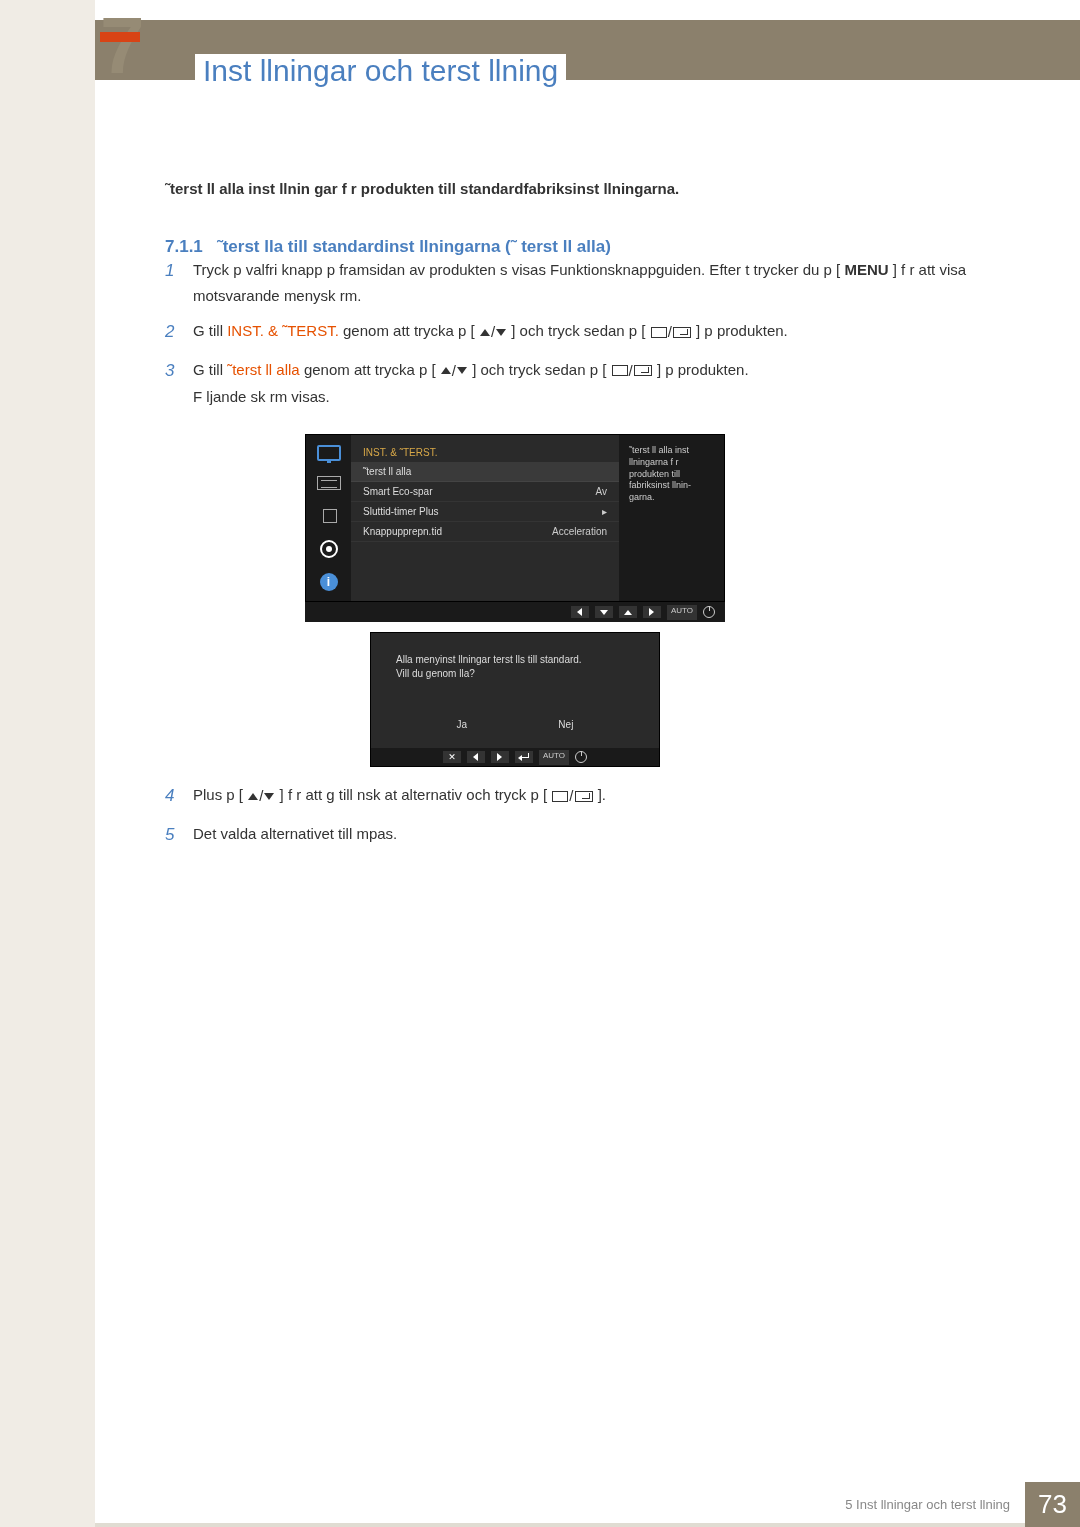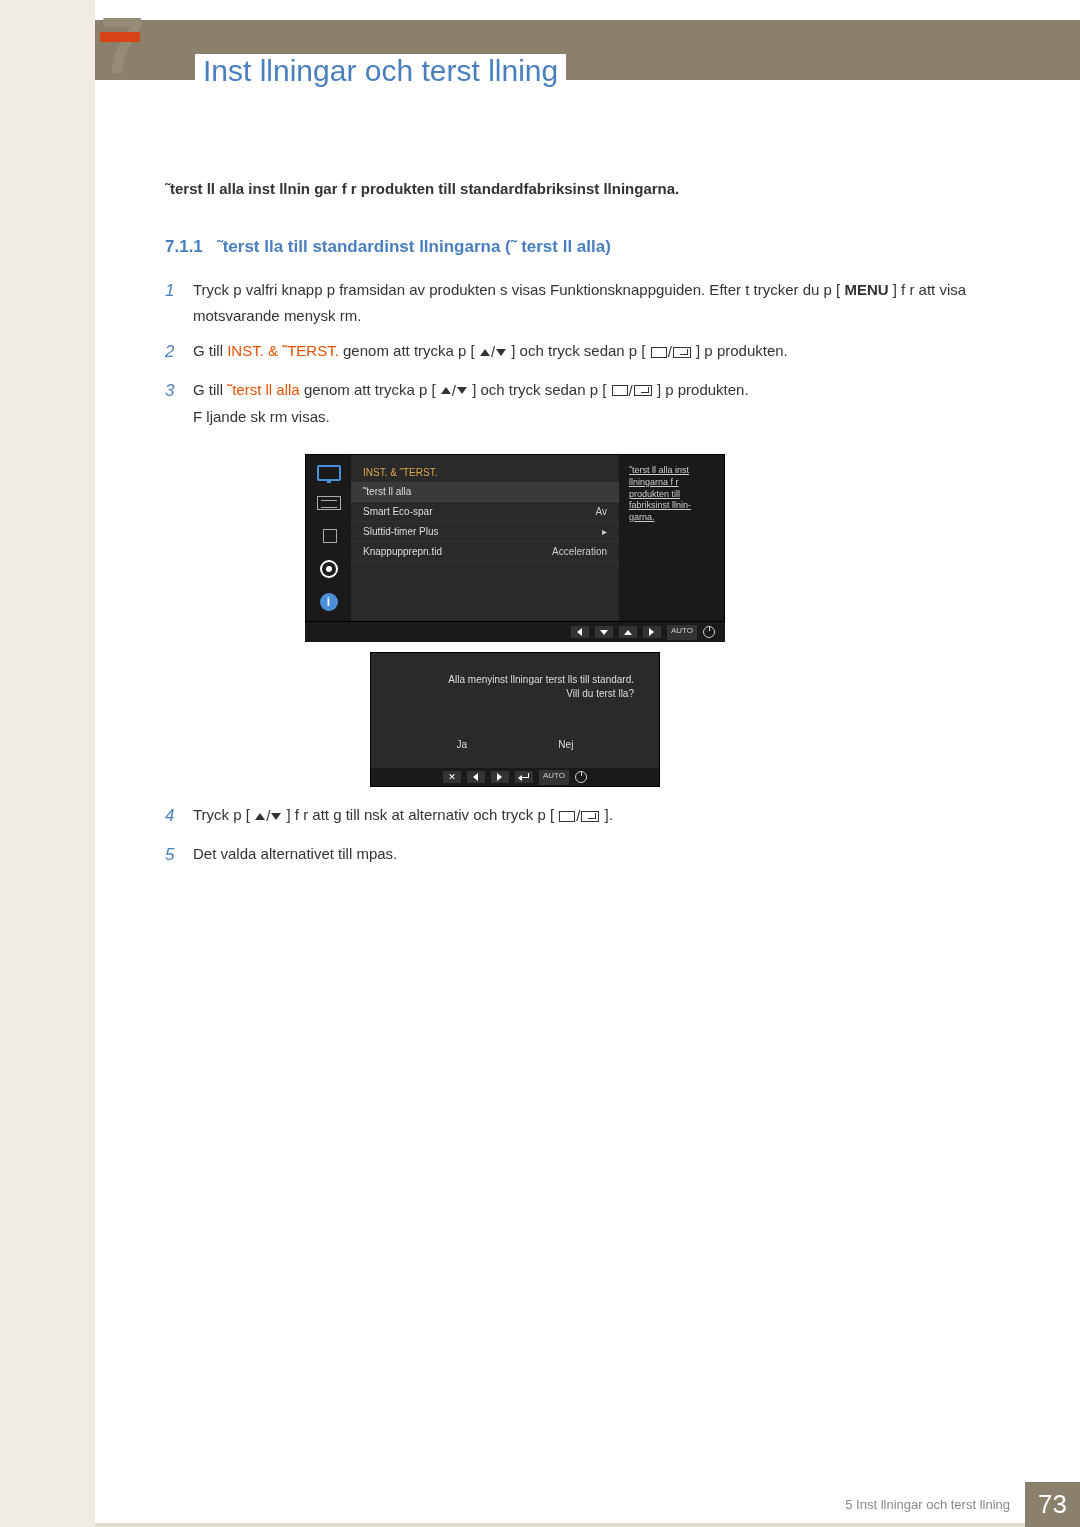--- a/index.html
+++ b/index.html
@@ -66,21 +66,20 @@
   }
   .intro-text {
     font-size: 15px;
     color: #333;
     margin-bottom: 40px;
     font-weight: bold;
   }
   .subsection-heading {
     font-size: 17px;
     color: #4a7fbf;
-    margin-bottom: 20px;
   }
   .step {
     display: flex;
     margin-bottom: 10px;
     font-size: 15px;
     line-height: 1.7;
   }
   .step-num {
     color: #4a7fbf;
     font-style: italic;
@@ -191,21 +190,20 @@
   }
   .osd1-row.selected { background: #3a3a3a; }
   .osd1-val { color: #ccc; }
   .osd1-side {
     width: 105px;
     background: #1a1a1a;
     padding: 10px;
     font-size: 9px;
     color: #ccc;
     line-height: 1.3;
-    text-decoration: underline;
   }
   .osd1-nav {
     background: #1a1a1a;
     height: 20px;
     display: flex;
     justify-content: flex-end;
     align-items: center;
     padding: 0 10px;
     gap: 6px;
   }
@@ -232,21 +230,20 @@
     margin-left: 65px;
     width: 290px;
     background: #2a2a2a;
     border: 1px solid #000;
   }
   .osd2-body {
     padding: 20px 25px;
     color: #ddd;
     font-size: 10px;
     line-height: 1.4;
-    text-align: right;
   }
   .osd2-buttons {
     display: flex;
     justify-content: space-around;
     padding: 18px 40px;
     font-size: 10px;
     color: #ddd;
   }
   .osd2-nav {
     background: #1a1a1a;
@@ -399,21 +396,21 @@
       <div class="nav-btn">
           <div class="tri-r"></div>
         </div>
       <div class="nav-auto">AUTO</div>
       <div class="nav-power"></div>
     </div>
 
     <div class="osd2">
       <div class="osd2-body">
         <div>Alla menyinst llningar  terst lls till standard.</div>
-        <div>Vill du  terst lla?</div>
+        <div>Vill du  genom lla?</div>
       </div>
       <div class="osd2-buttons">
         <span>Ja</span>
         <span>Nej</span>
       </div>
       <div class="osd2-nav">
         <div class="nav-x">✕</div>
         <div class="nav-btn">
             <div class="tri-l"></div>
           </div>
@@ -423,21 +420,21 @@
         <div class="nav-enter"></div>
         <div class="nav-auto">AUTO</div>
         <div class="nav-power"></div>
       </div>
     </div>
   </div>
 
   <div class="step">
     <div class="step-num">4</div>
     <div class="step-text">
-      <span>Tryck p  [</span>
+      <span>Plus p  [</span>
       <span class="inline-icons"><span class="icon-triangle-up"></span>/<span class="icon-triangle-down"></span></span>
       <span>] f r att g  till  nsk   at alternativ och tryck p  [</span>
       <span class="inline-icons"><span class="icon-box"></span>/<span class="icon-enter"></span></span>
       <span>].</span>
     </div>
   </div>
 
   <div class="step">
     <div class="step-num">5</div>
     <div class="step-text">Det valda alternativet till mpas.</div>

